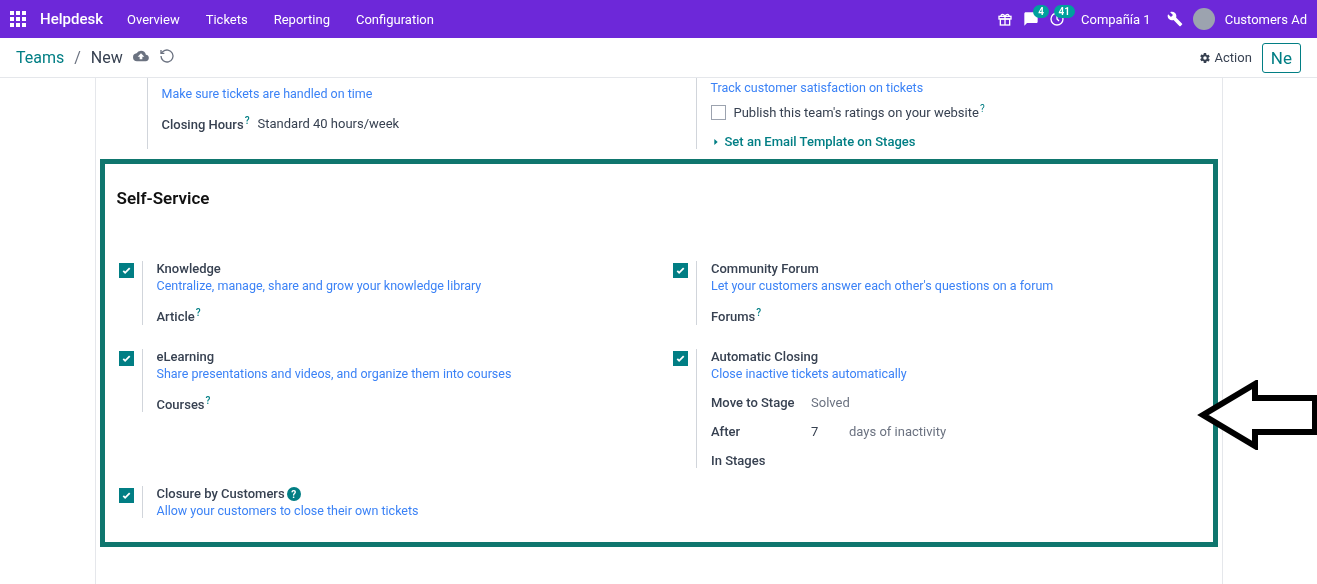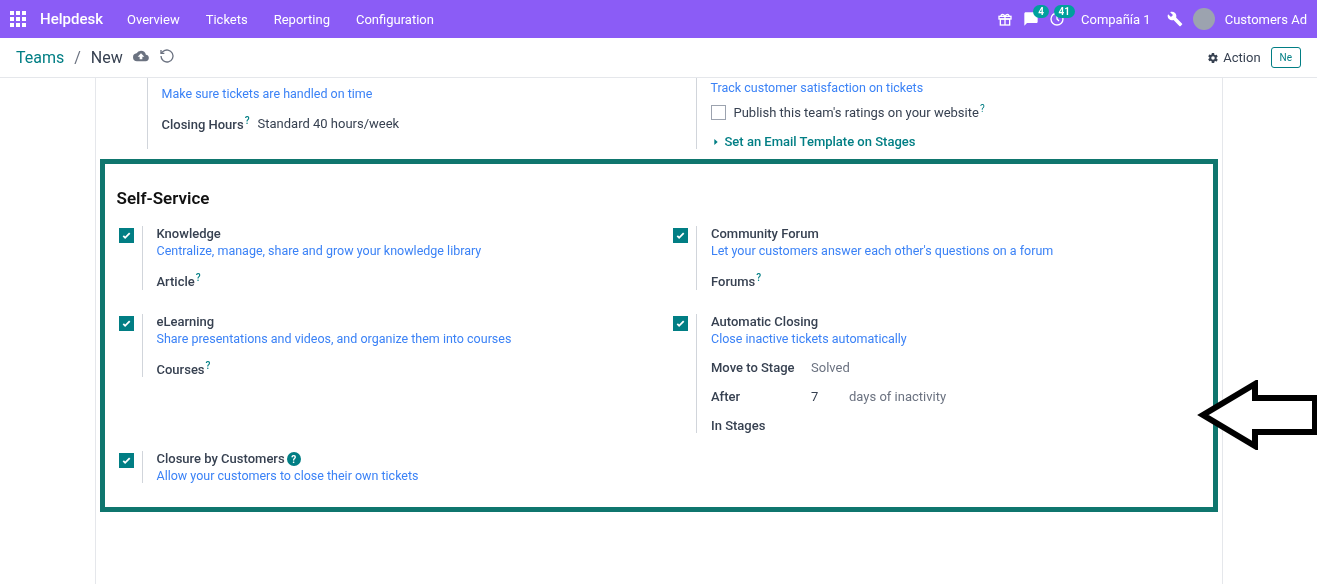--- a/index.html
+++ b/index.html
@@ -7,21 +7,21 @@
     font-family: -apple-system, BlinkMacSystemFont, "Segoe UI", Roboto, Helvetica, Arial, sans-serif;
     font-size: 13px;
     color: #374151;
     background: #fff;
     width: 1317px;
     overflow: hidden;
   }
 
   
   .top-nav {
-    background: #8b5cf6;
+    background: #6d28d9;
     color: #fff;
     height: 38px;
     display: flex;
     align-items: center;
     padding: 0 10px;
     justify-content: space-between;
   }
   .top-nav-left { display: flex; align-items: center; gap: 10px; }
   .top-nav-right { display: flex; align-items: center; gap: 10px; }
   .apps-icon {
@@ -66,21 +66,21 @@
   .crumb-current { color: #374151; font-size: 16px; }
   .crumb-icon { color: #6b7280; cursor:pointer; }
   .crumb-right { display: flex; align-items: center; gap: 10px; }
   .action-btn {
     color: #374151; font-size: 13px; cursor: pointer;
     display: flex; align-items: center; gap: 4px;
   }
   .new-btn {
     border: 1px solid #017e84; color: #017e84;
     padding: 4px 8px; border-radius: 3px;
-    font-size: 10px; cursor: pointer;
+    font-size: 17px; cursor: pointer;
   }
 
   
   .content-wrap {
     height: 506px;
     overflow: hidden;
     position: relative;
   }
   .sheet {
     width: 1128px;
@@ -129,20 +129,21 @@
     margin: 10px 4px 0 4px;
     padding: 24px 8px 24px 8px;
   }
   .section-title {
     font-size: 17px; font-weight: 600; color: #111;
     padding: 0 0 18px 4px;
   }
   .settings-grid {
     display: flex;
     gap: 17px;
+    margin-top: 35px;
   }
   .settings-col { flex: 1; display:flex; flex-direction:column; gap: 24px; }
   .setting-row { display: flex; gap: 0; align-items: flex-start; padding: 0 6px;}
 
   .after-sales {
     font-size: 17px; font-weight: 600; color: #111;
     padding: 24px 0 0 14px;
     display:flex; align-items:center; gap:6px;
   }
   .info-circle {

